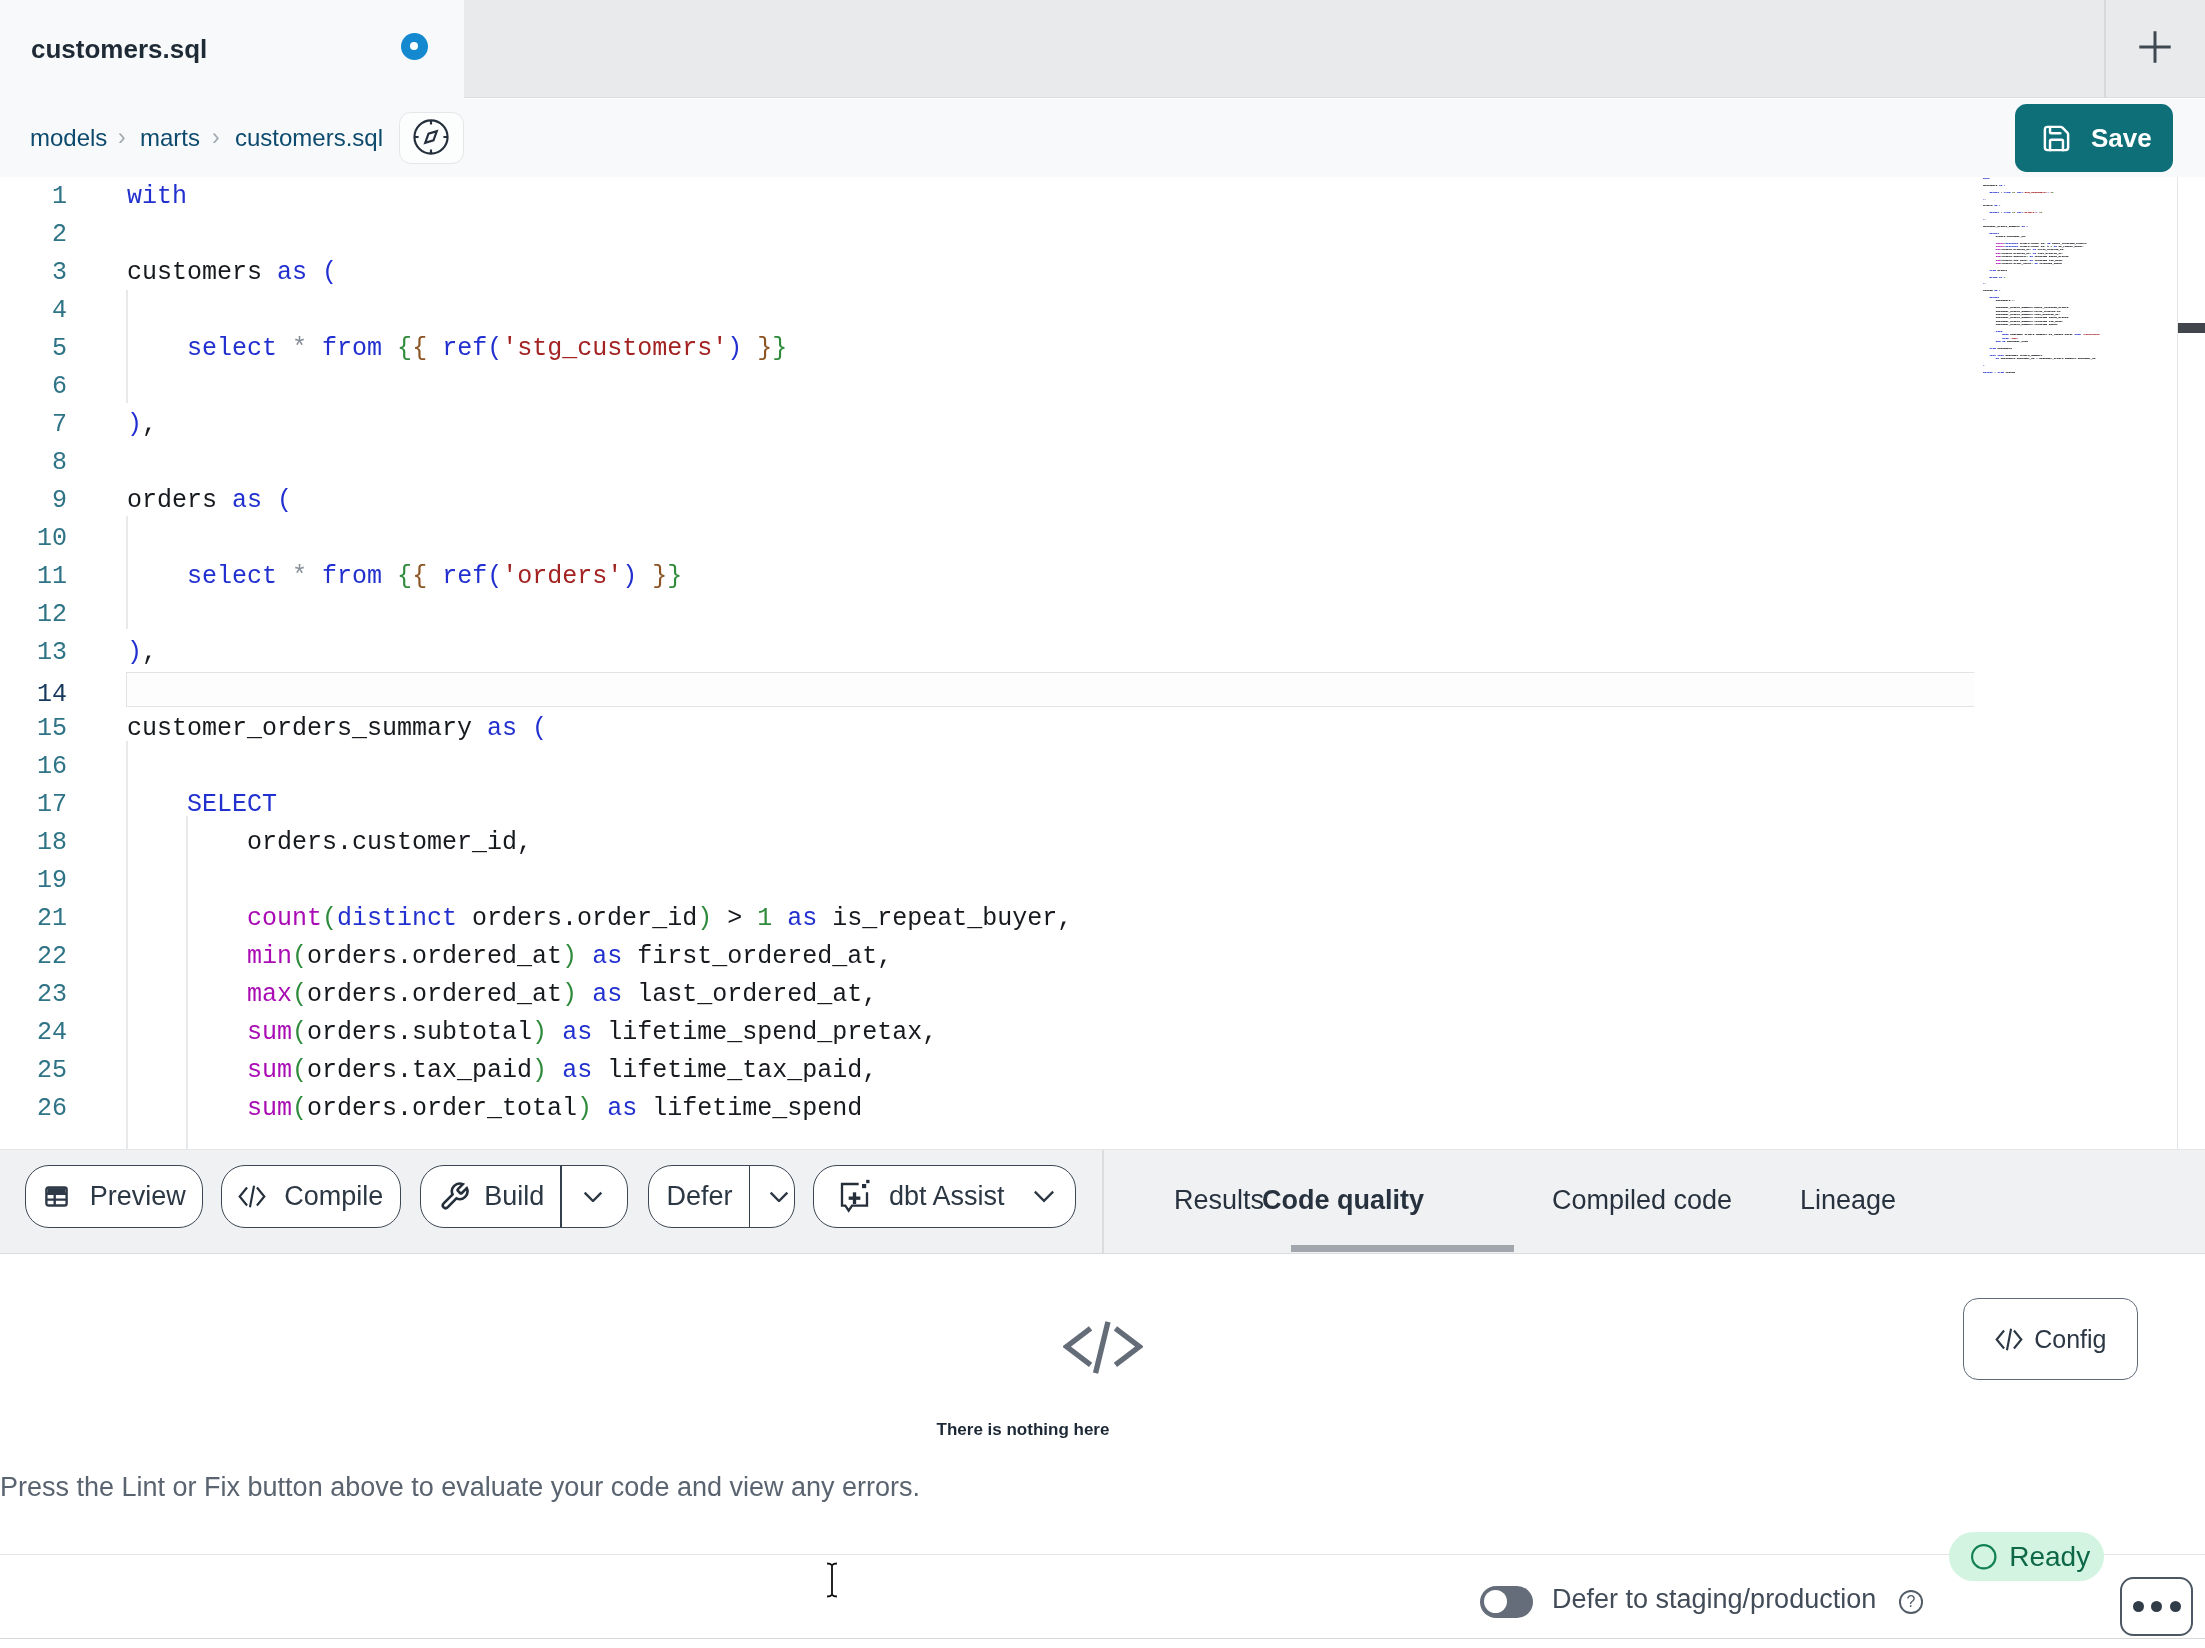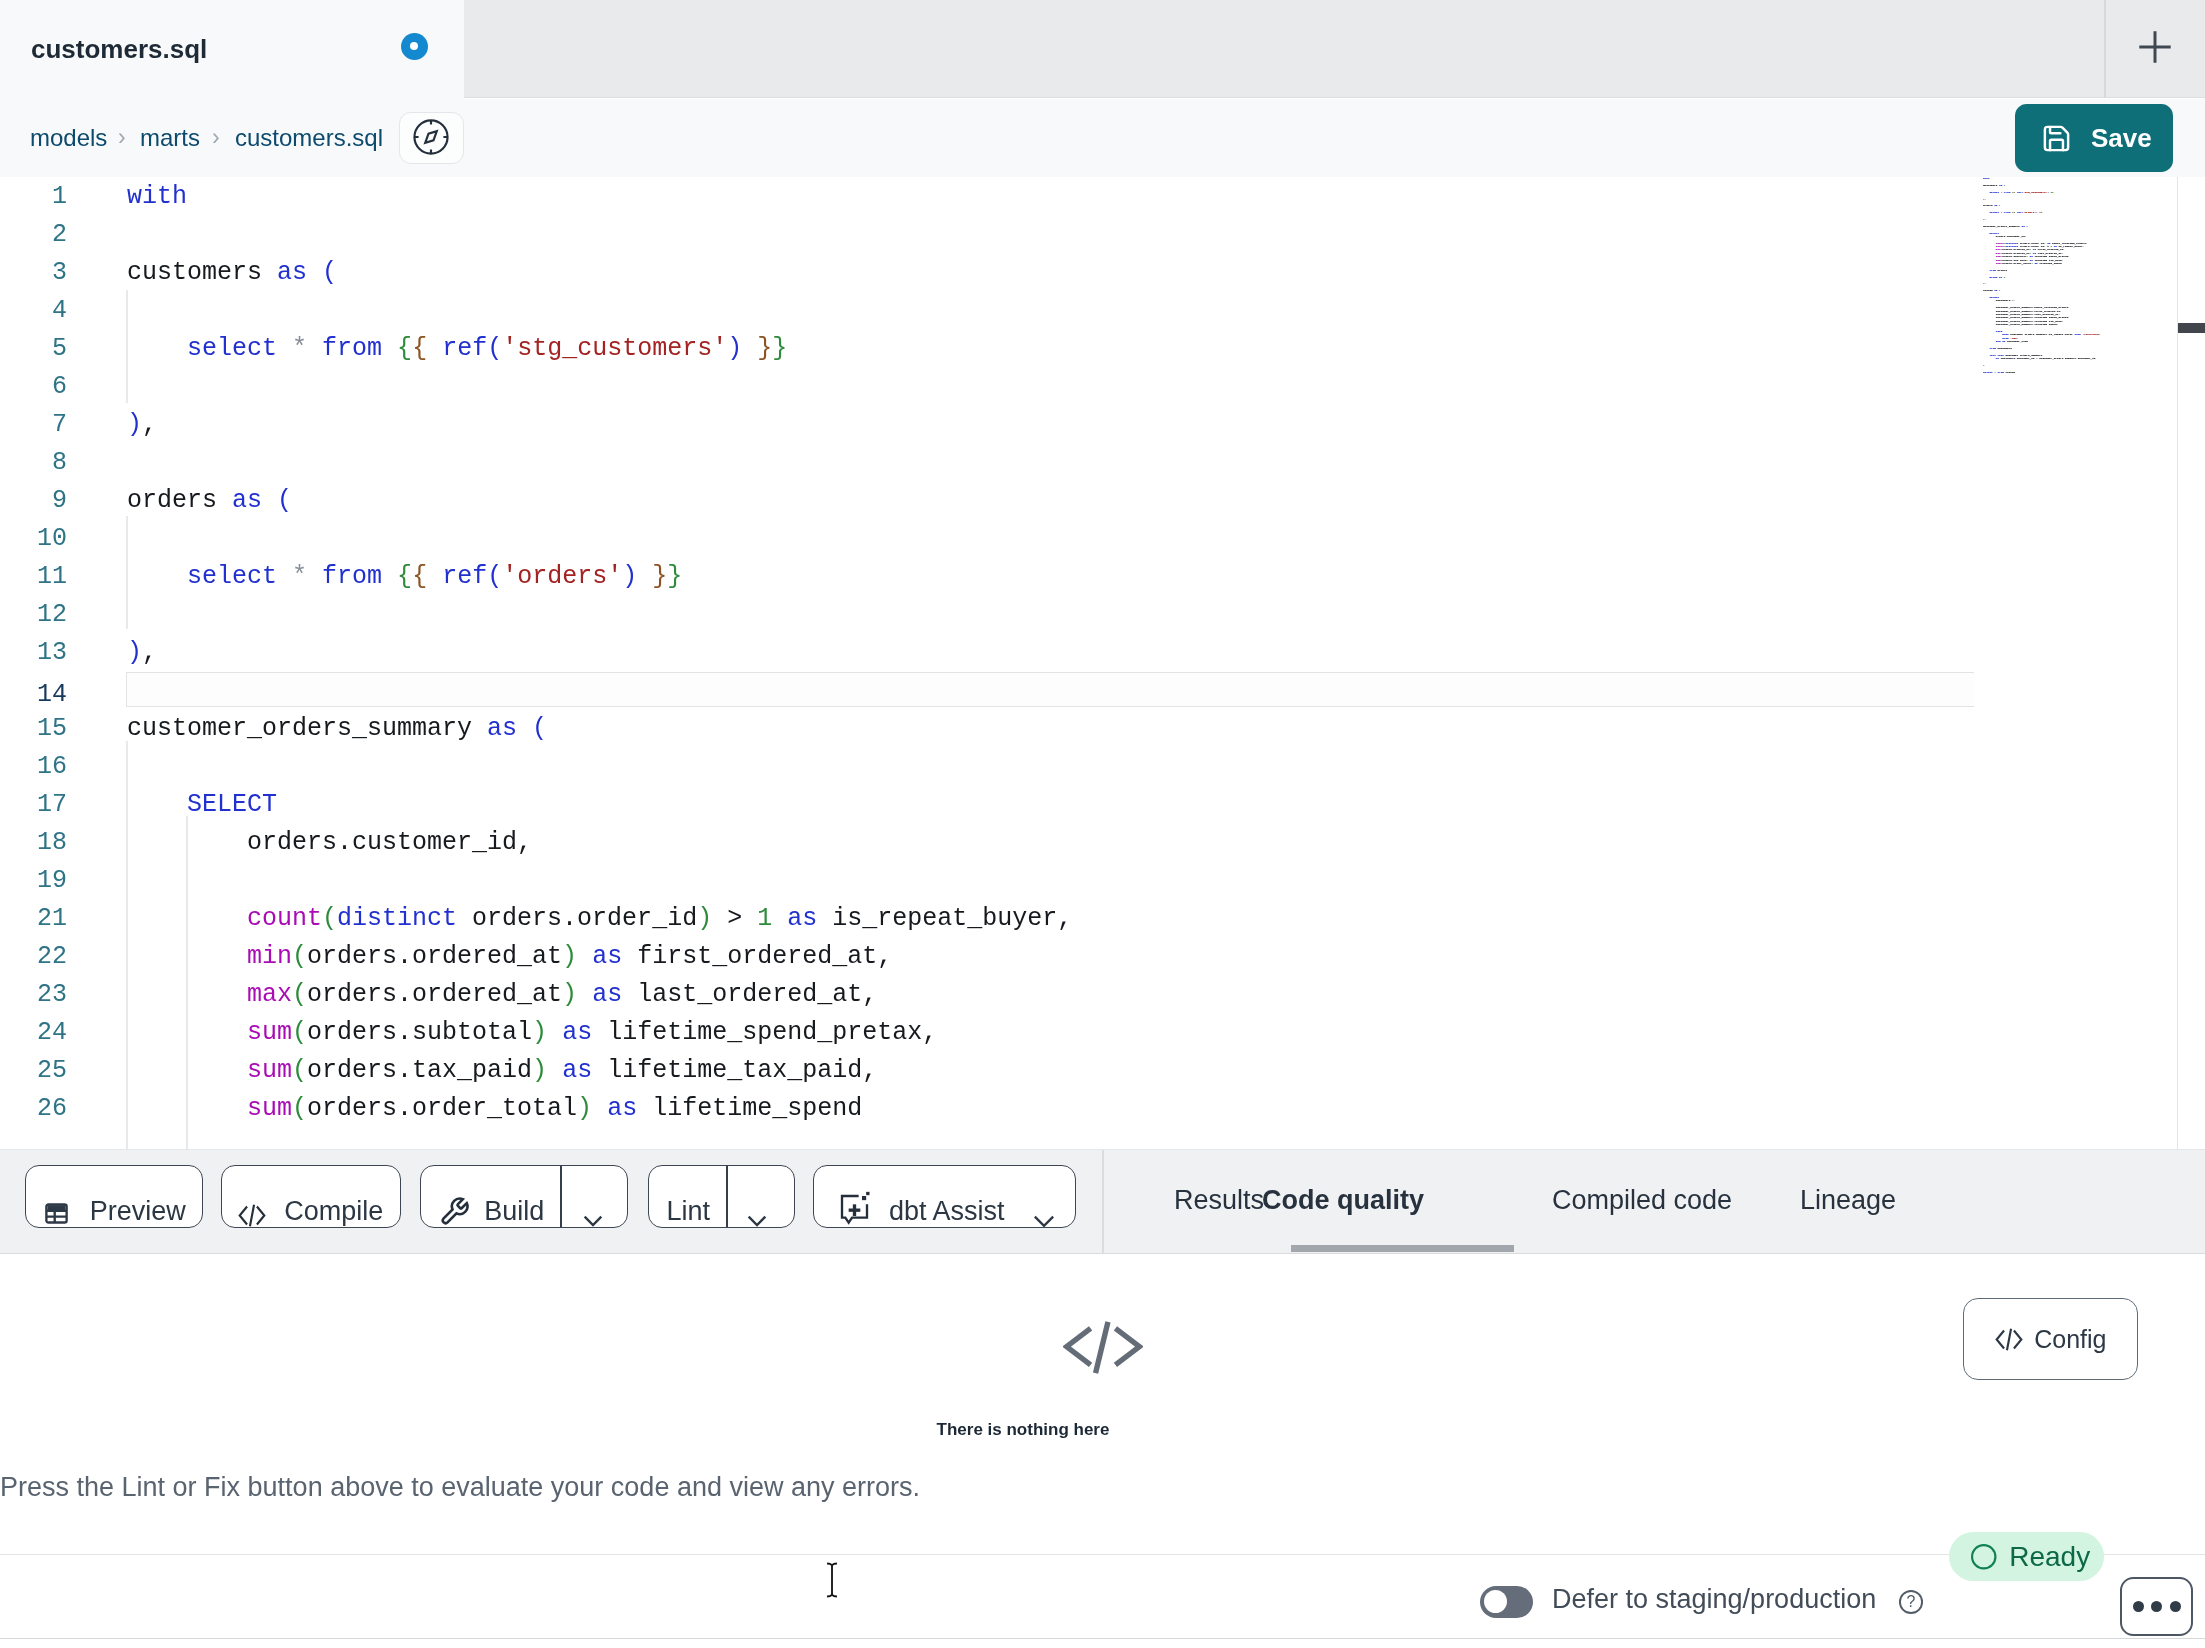--- a/index.html
+++ b/index.html
@@ -35,21 +35,21 @@
 .code{margin-left:60px}
 .guide{position:absolute;width:1.7px;background:#e7e9eb}
 #activeline{left:126px;top:495px;width:1848px;height:35px;border:1.7px solid #e2e3e5;border-right:none;background:#fdfdfe}
 
 #minimap{left:1983px;top:177px;width:193px;height:972px;overflow:hidden}
 #minimapinner{transform:scale(0.107,0.0893);transform-origin:0 0;font-family:"Liberation Mono",monospace;font-size:25px;line-height:38px;white-space:pre;color:#1e2126;font-weight:bold;-webkit-text-stroke:1.3px currentColor}
 #sbline{left:2177px;top:177px;width:0.8px;height:972px;background:#e3e5e7}
 #sbthumb{left:2178px;top:323px;width:27.5px;height:10px;background:#40464c}
 
 #toolbar{left:0;top:1149px;width:2205px;height:105px;background:#f0f1f3;border-top:0.8px solid #e4e6e8;border-bottom:1.7px solid #d9dbdd}
-.btn{position:absolute;top:1165px;height:63px;background:#fff;border:1.7px solid #3c4753;border-radius:14px;display:flex;align-items:flex-end;color:#2c3744;font-size:27px}
+.btn{position:absolute;top:1165px;height:63px;background:#fff;border:1.7px solid #3c4753;border-radius:24px;display:flex;align-items:center;color:#2c3744;font-size:27px}
 .btn .divider{width:1.7px;height:100%;background:#333f4d}
 #vsep2{left:1102px;top:1150px;width:1.7px;height:103px;background:#dadcde}
 .tabt{position:absolute;top:1149px;height:105px;line-height:102px;font-size:27px;color:#27323e;text-align:center;white-space:nowrap}
 #underline{left:1291px;top:1245px;width:223px;height:6.7px;background:#a2a7ad}
 
 #heading{top:1420px;width:2046px;text-align:center;font-size:17px;font-weight:bold;color:#1c2835}
 #desc{top:1472px;width:2205px;text-align:left;font-size:27px;color:#5a6470}
 #configbtn{left:1963px;top:1298px;width:175px;height:82px;border:1.7px solid #606b77;border-radius:15px;background:#fff;display:flex;align-items:center;justify-content:center;font-size:25px;color:#2d3845}
 
 #statusbar{left:0;top:1554px;width:2205px;height:85px;background:#fff;border-top:1.7px solid #e2e4e6;border-bottom:1.7px solid #d6d8da}
@@ -213,21 +213,21 @@
 <svg style="margin-left:18.3px" width="31" height="31" viewBox="0 0 24 24" fill="none" stroke="#242f3b" stroke-width="2">
       <path d="M14.7 6.3a1 1 0 0 0 0 1.4l1.6 1.6a1 1 0 0 0 1.4 0l3.77-3.77a6 6 0 0 1-7.94 7.94l-6.91 6.91a2.12 2.12 0 0 1-3-3l6.91-6.91a6 6 0 0 1 7.94-7.94l-3.76 3.76z"></path>
     </svg>
 <span style="margin-left:14px">Build</span>
 <div class="divider" style="margin-left:16px"></div>
 <svg style="margin-left:21px" width="20" height="11.7" viewBox="0 0 24 14" fill="none" stroke="#2c3744" stroke-width="2.8">
       <path d="M2 2 L12 12 L22 2"></path>
     </svg>
 </div>
 <div class="btn" style="left:648px;width:147px">
-<span style="margin-left:17.5px">Lint</span>
+<span style="margin-left:17.5px">Defer</span>
 <div class="divider" style="margin-left:16px"></div>
 <svg style="margin-left:19px" width="20" height="11.7" viewBox="0 0 24 14" fill="none" stroke="#2c3744" stroke-width="2.8">
       <path d="M2 2 L12 12 L22 2"></path>
     </svg>
 </div>
 <div class="btn" style="left:813px;width:263px">
 <svg style="margin-left:23px" width="35" height="37" viewBox="0 0 42 44">
       <g fill="none" stroke="#242f3b" stroke-width="2.8">
         <path d="M26 7 H6 V33 H10 L14 39 L18 33 H36 V17"></path>
       </g>

